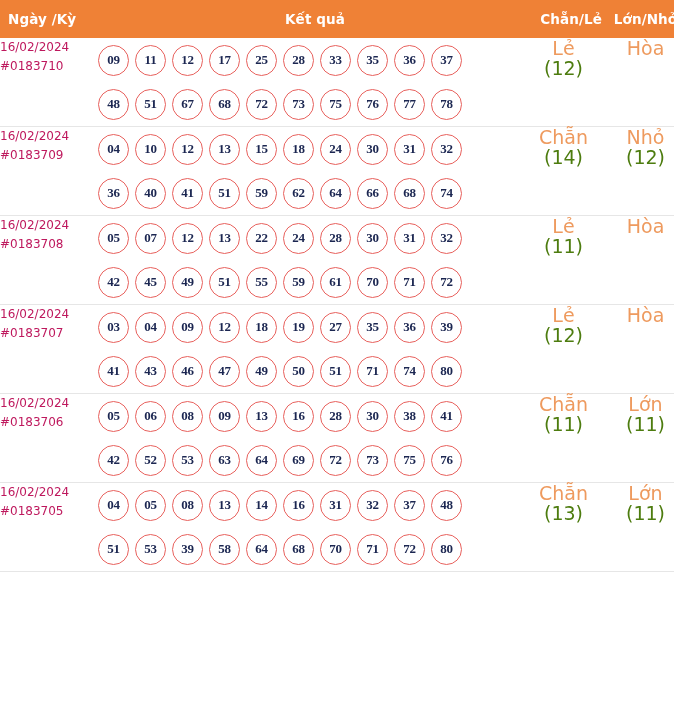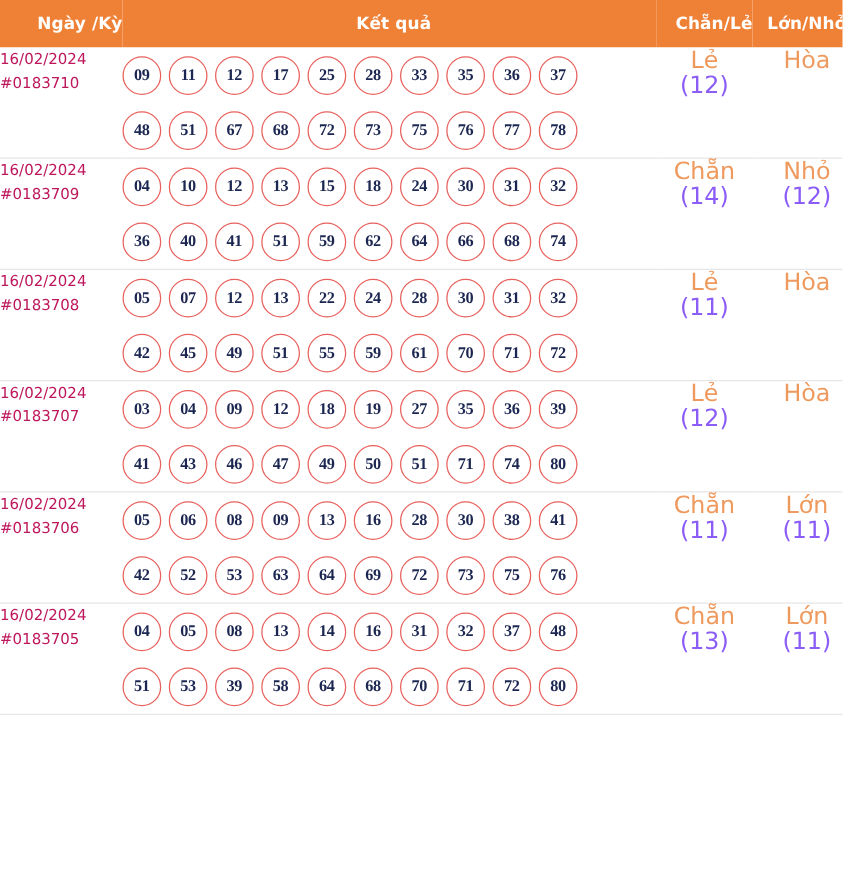--- a/index.html
+++ b/index.html
@@ -29,21 +29,21 @@
     padding: 0;
     height: 38px;
     vertical-align: middle;
     color: #ffffff;
     font-size: 13.5px;
     font-weight: bold;
     text-align: center;
     letter-spacing: 0.1px;
     white-space: nowrap;
   }
-  th.col-date    { width: 90px;  text-align: right; padding-left: 8px; }
+  th.col-date    { width: 90px;  text-align: left; padding-left: 8px; }
   th.col-result  { width: 420px; text-align: center; padding-left: 7px; }
   th.col-parity  { width: 77px;  text-align: right; }
   th.col-size    { width: 87px;  text-align: center; }
 
   
   .result-row > td {
     padding: 0;
     vertical-align: top;
     border-bottom: 1px solid #e6e6e6;
     background: #ffffff;
@@ -89,21 +89,21 @@
 
   .cell-parity, .cell-size {
     padding-top: 11px;
     text-align: center;
     color: #ee9a5e;
     font-size: 19px;
     line-height: 20px;
     white-space: nowrap;
   }
   .tag-label { display: block; }
-  .tag-count { display: block; color: #8b5cf6; text-align: center; }
+  .tag-count { display: block; color: #4d7c0f; text-align: center; }
   .tag-count:empty { display: none; }
 </style>
 </head>
 <body>
 
 <table class="lottery-table">
   <thead>
     <tr class="table-head">
       <th class="col-date">Ngày /Kỳ</th>
       <th class="col-result">Kết quả</th>

